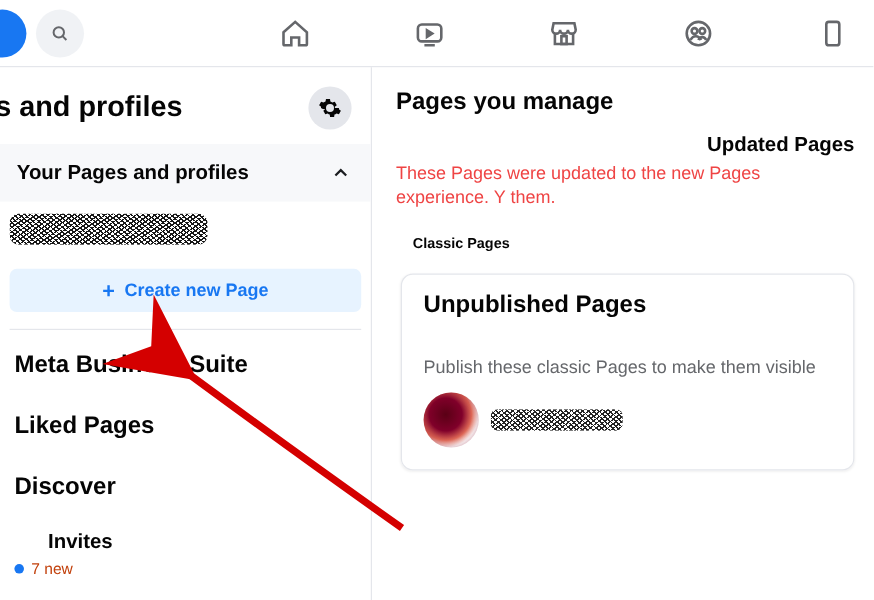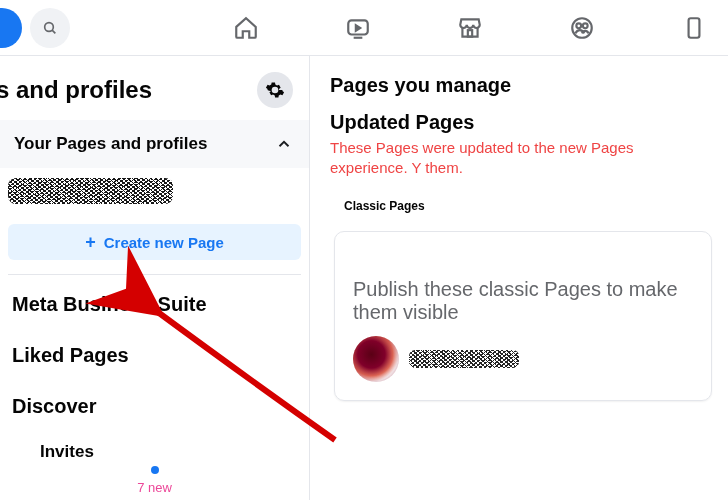--- a/index.html
+++ b/index.html
@@ -17,30 +17,30 @@
 .expander { background: #f7f8fa; padding: 14px 16px 14px 14px; display: flex; align-items: center; justify-content: space-between; margin: 0 0 6px 0; cursor: pointer; }
 .expander-label { font-size: 17px; font-weight: 600; }
 .scribble-row { height: 40px; padding: 4px 8px; }
 .scribble { width: 165px; height: 26px; background: repeating-linear-gradient(40deg, #000 0 1px, transparent 1px 3px), repeating-linear-gradient(-35deg, #000 0 1px, transparent 1px 3px); filter: blur(.3px); opacity: .9; border-radius: 8px; }
 .create-btn { margin: 10px 8px 14px 8px; background: #e7f3ff; color: #1877f2; font-weight: 600; font-size: 15px; height: 36px; border-radius: 6px; display: flex; align-items: center; justify-content: center; cursor: pointer; }
 .create-btn .plus { font-size: 18px; font-weight: 700; margin-right: 8px; }
 .divider { height: 1px; background: #e4e6eb; margin: 0 8px 4px 8px; }
 .menu-item { padding: 14px 12px; font-size: 20px; font-weight: 700; cursor: pointer; }
 .invites-row { padding: 10px 12px 14px 12px; }
 .invites-label { font-size: 17px; font-weight: 600; margin-left: 28px; }
-.invites-sub { display: flex; align-items: center; gap: 6px; margin-top: 4px; color: #ec4899; font-size: 13px; flex-direction: column; }
+.invites-sub { display: flex; align-items: center; gap: 6px; margin-top: 4px; color: #c2410c; font-size: 13px; }
 .dot { width: 8px; height: 8px; border-radius: 50%; background: #1877f2; }
 .main { flex: 1; padding: 18px 16px 0 20px; overflow: hidden; }
 .manage-title { font-size: 20px; font-weight: 700; margin-bottom: 14px; }
-.updated-title { font-size: 20px; font-weight: 700; margin-bottom: 4px; }
+.updated-title { font-size: 17px; font-weight: 700; margin-bottom: 4px; text-align: right; }
 .updated-desc { font-size: 15px; color: #ef4444; margin-bottom: 22px; line-height: 1.3; }
 .classic-title { font-size: 12px; font-weight: 700; margin-left: 14px; margin-bottom: 18px; }
 .card { border: 1px solid #e4e6eb; border-radius: 10px; box-shadow: 0 1px 2px rgba(0,0,0,.06); padding: 14px 18px 18px 18px; margin-left: 4px; }
 .card-title { font-size: 20px; font-weight: 700; margin-bottom: 2px; }
-.card-desc { font-size: 20px; color: #65676b; margin-bottom: 12px; margin-top: 32px; }
+.card-desc { font-size: 15px; color: #65676b; margin-bottom: 12px; margin-top: 32px; }
 .card-blob { display: flex; align-items: center; gap: 10px; }
 .blob-circle { width: 46px; height: 46px; border-radius: 50%; background: radial-gradient(circle at 40% 40%, #5a0015 0%, #80002a 35%, #d65 55%, transparent 70%); filter: blur(.6px); box-shadow: 0 0 6px rgba(130,0,30,.4) inset; }
 .blob-scribble { width: 110px; height: 18px; background: repeating-linear-gradient(42deg, #000 0 1px, transparent 1px 3px), repeating-linear-gradient(-38deg, #000 0 1px, transparent 1px 3px); opacity: .85; border-radius: 6px; }
 .arrow-layer { position: absolute; left: 0; top: 0; pointer-events: none; z-index: 50; }
 </style>
 </head>
 <body>
 
 <div class="topbar">
   <div class="logo"></div>
@@ -129,20 +129,21 @@
     </div>
   </div>
 
   <div class="main">
     <div class="manage-title">Pages you manage</div>
     <div class="updated-title">Updated Pages</div>
     <div class="updated-desc">These Pages were updated to the new Pages experience. Y them.</div>
     <div class="classic-title">Classic Pages</div>
 
     <div class="card">
+      <div class="card-title">Unpublished Pages</div>
       <div class="card-desc">Publish these classic Pages to make them visible</div>
       <div class="card-blob">
         <div class="blob-circle"></div>
         <div class="blob-scribble"></div>
       </div>
     </div>
   </div>
 </div>
 
 <svg class="arrow-layer" width="728" height="500">

